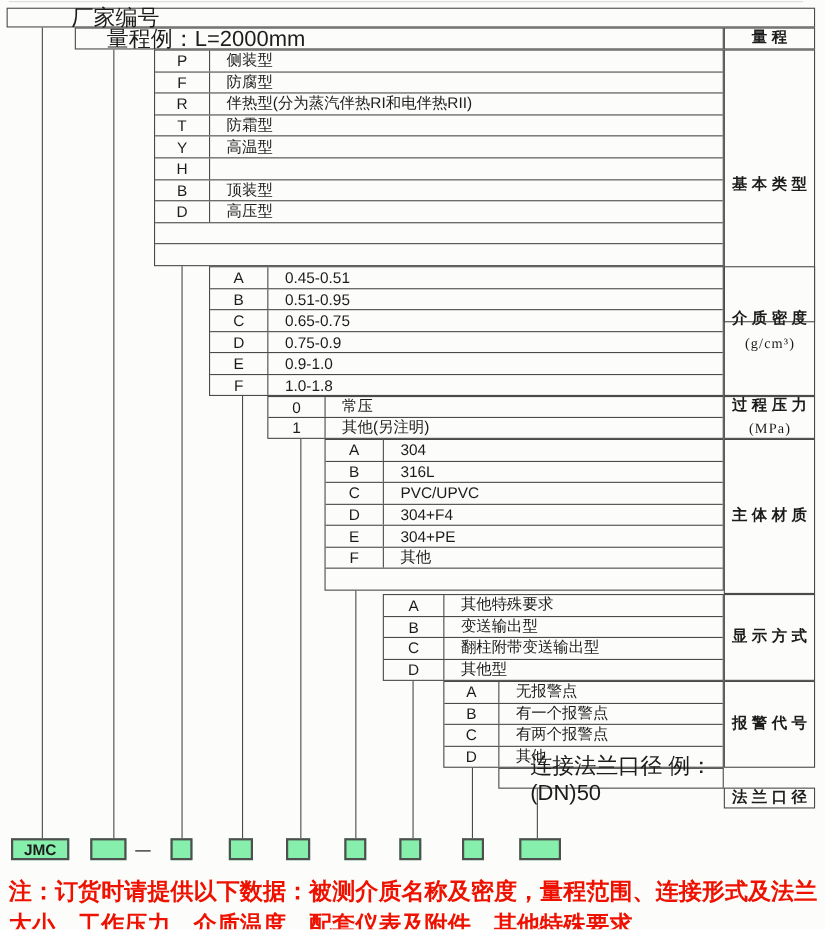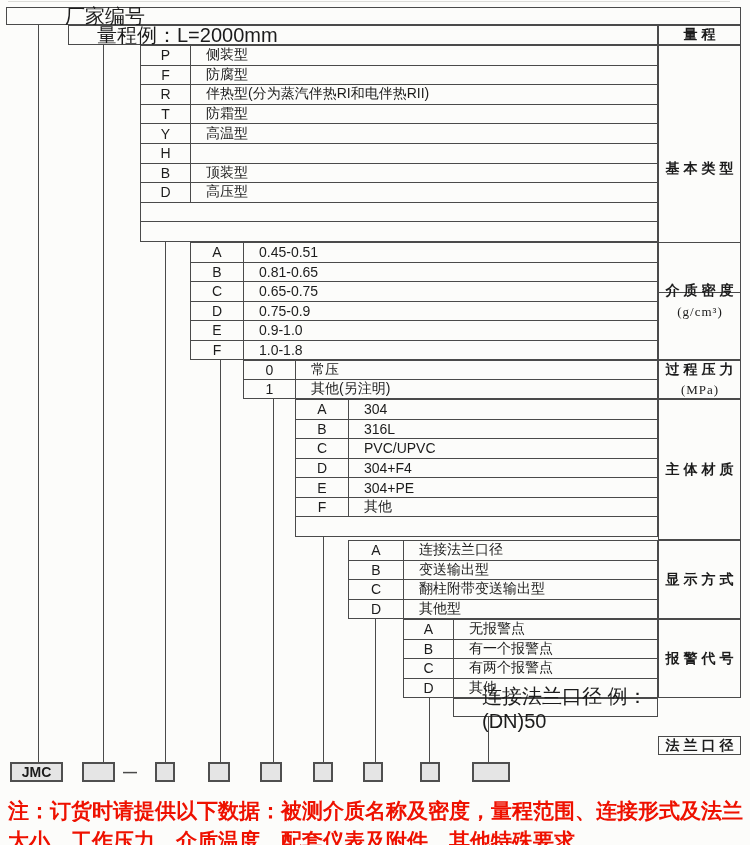--- a/index.html
+++ b/index.html
@@ -11,21 +11,21 @@
   .sec .row{flex:1;display:flex;align-items:stretch;font-size:14px;min-height:0;}
   .sec .row + .row{border-top:1px solid #4a4a4a;}
   .code{flex:none;display:flex;align-items:center;justify-content:center;border-right:1px solid #4a4a4a;box-sizing:border-box;}
   .desc{display:flex;align-items:center;padding-left:15px;white-space:nowrap;overflow:hidden;}
   .lab{position:absolute;left:658px;width:83px;border:1px solid #4a4a4a;box-sizing:border-box;
        display:flex;flex-direction:column;align-items:center;justify-content:center;
        font-family:"Liberation Serif","DejaVu Serif",serif;font-size:14px;font-weight:700;
        letter-spacing:4px;text-indent:4px;line-height:1.55;}
   .lab .lab-sub{letter-spacing:1px;text-indent:1px;font-size:13px;font-weight:400;}
   .vline{position:absolute;width:1px;background:#4a4a4a;}
-  .mbox{position:absolute;top:762px;height:20px;border:2px solid #4f4f4f;box-sizing:border-box;background:#e5e5e5;
+  .mbox{position:absolute;top:762px;height:20px;border:2px solid #4f4f4f;box-sizing:border-box;background:#86efac;
         display:flex;align-items:center;justify-content:center;font-weight:700;font-size:14px;}
   .msep{position:absolute;top:762px;height:20px;display:flex;align-items:center;justify-content:center;
         font-weight:700;font-size:14px;color:#4a4a4a;}
   .note{position:absolute;left:8px;top:796px;width:736px;font-size:21px;line-height:30px;font-weight:700;
         color:#ee1100;letter-spacing:0;}
   .pad58{padding-left:58px;}
   .pad12{padding-left:28px;}
 </style>
 </head>
 <body>
@@ -89,21 +89,21 @@
     <span>基本类型</span>
   </div>
 
   <div class="sec" style="left:190px;top:242px;width:468px;height:118px;">
     <div class="row">
         <div class="code" style="width:53px">A</div>
         <div class="desc">0.45-0.51</div>
       </div>
     <div class="row">
         <div class="code" style="width:53px">B</div>
-        <div class="desc">0.81-0.65</div>
+        <div class="desc">0.51-0.95</div>
       </div>
     <div class="row">
         <div class="code" style="width:53px">C</div>
         <div class="desc">0.65-0.75</div>
       </div>
     <div class="row">
         <div class="code" style="width:53px">D</div>
         <div class="desc">0.75-0.9</div>
       </div>
     <div class="row">
@@ -165,21 +165,21 @@
         <div class="desc"></div>
       </div>
   </div>
   <div class="lab" style="top:399px;height:141px;">
     <span>主体材质</span>
   </div>
 
   <div class="sec" style="left:348px;top:540px;width:310px;height:79px;">
     <div class="row">
         <div class="code" style="width:55px">A</div>
-        <div class="desc">连接法兰口径</div>
+        <div class="desc">其他特殊要求</div>
       </div>
     <div class="row">
         <div class="code" style="width:55px">B</div>
         <div class="desc">变送输出型</div>
       </div>
     <div class="row">
         <div class="code" style="width:55px">C</div>
         <div class="desc">翻柱附带变送输出型</div>
       </div>
     <div class="row">
@@ -209,21 +209,21 @@
         <div class="desc">其他</div>
       </div>
   </div>
   <div class="lab" style="top:619px;height:79px;">
     <span>报警代号</span>
   </div>
 
   <div class="box pad12" style="left:453px;top:698px;width:205px;height:19px;">
     <span>连接法兰口径 例：(DN)50</span>
   </div>
-  <div class="lab" style="top:736px;height:19px;">
+  <div class="lab" style="top:716px;height:19px;">
     <span>法兰口径</span>
   </div>
 
   <div class="vline" style="left:38px;top:25px;height:737px;"></div>
   <div class="vline" style="left:103px;top:45px;height:717px;"></div>
   <div class="vline" style="left:165px;top:242px;height:520px;"></div>
   <div class="vline" style="left:220px;top:360px;height:402px;"></div>
   <div class="vline" style="left:273px;top:399px;height:363px;"></div>
   <div class="vline" style="left:323px;top:537px;height:225px;"></div>
   <div class="vline" style="left:375px;top:619px;height:143px;"></div>

